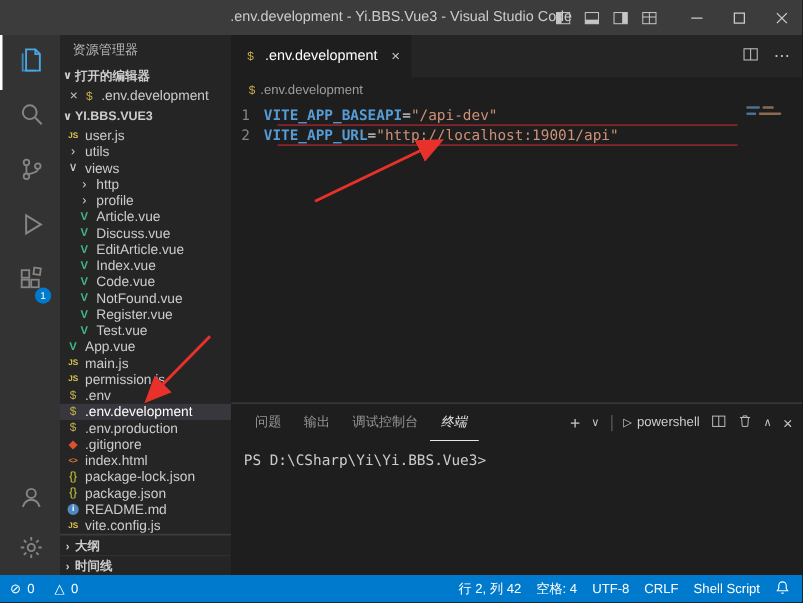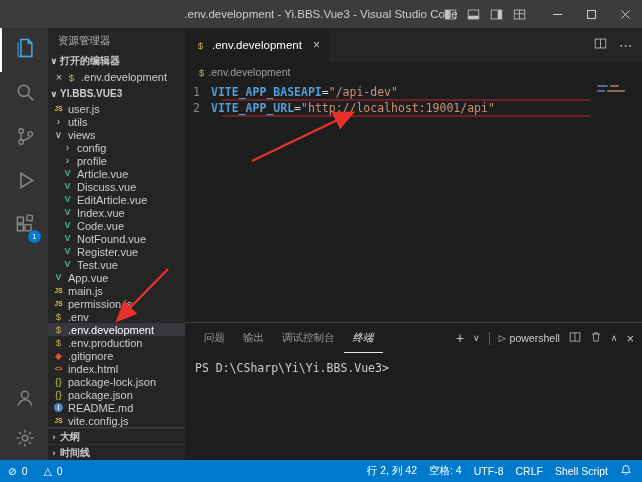--- a/index.html
+++ b/index.html
@@ -227,21 +227,21 @@
           <div class="tree-row" style="padding-left: 4px;">
             <span class="fi fi-chev" style="color: rgb(207, 207, 207);">›</span>
             <span class="tree-label">utils</span>
           </div>
           <div class="tree-row" style="padding-left: 4px;">
             <span class="fi fi-chev" style="color: rgb(207, 207, 207);">∨</span>
             <span class="tree-label">views</span>
           </div>
           <div class="tree-row" style="padding-left: 13px;">
             <span class="fi fi-chev" style="color: rgb(207, 207, 207);">›</span>
-            <span class="tree-label">config</span>
+            <span class="tree-label">http</span>
           </div>
           <div class="tree-row" style="padding-left: 13px;">
             <span class="fi fi-chev" style="color: rgb(207, 207, 207);">›</span>
             <span class="tree-label">profile</span>
           </div>
           <div class="tree-row" style="padding-left: 13px;">
             <span class="fi fi-vue" style="color: rgb(65, 184, 131);">V</span>
             <span class="tree-label">Article.vue</span>
           </div>
           <div class="tree-row" style="padding-left: 13px;">

